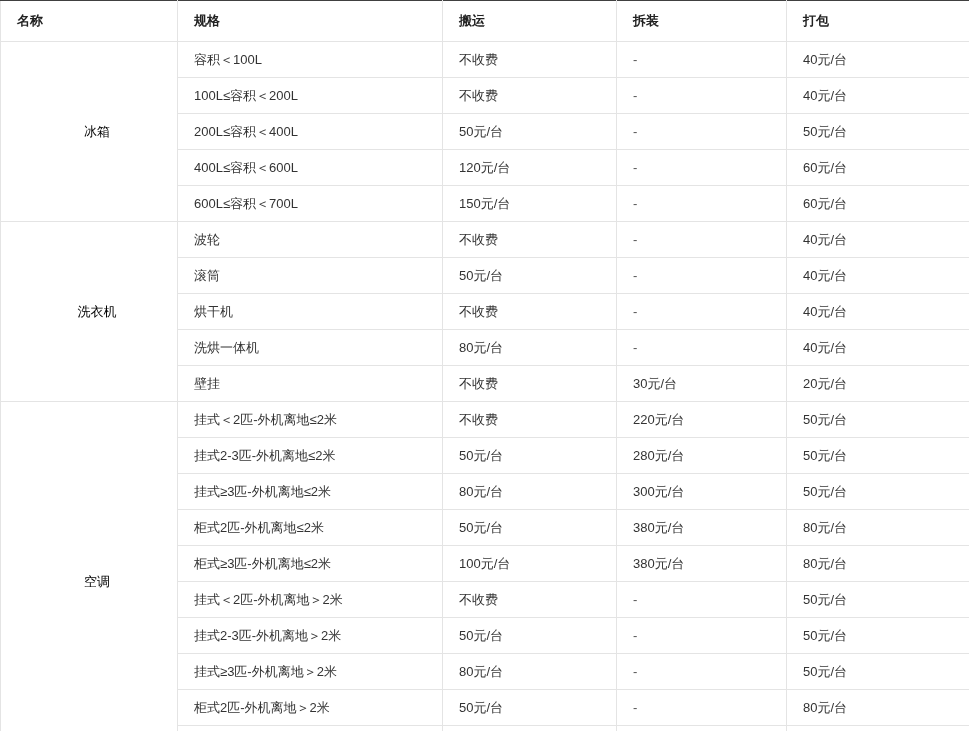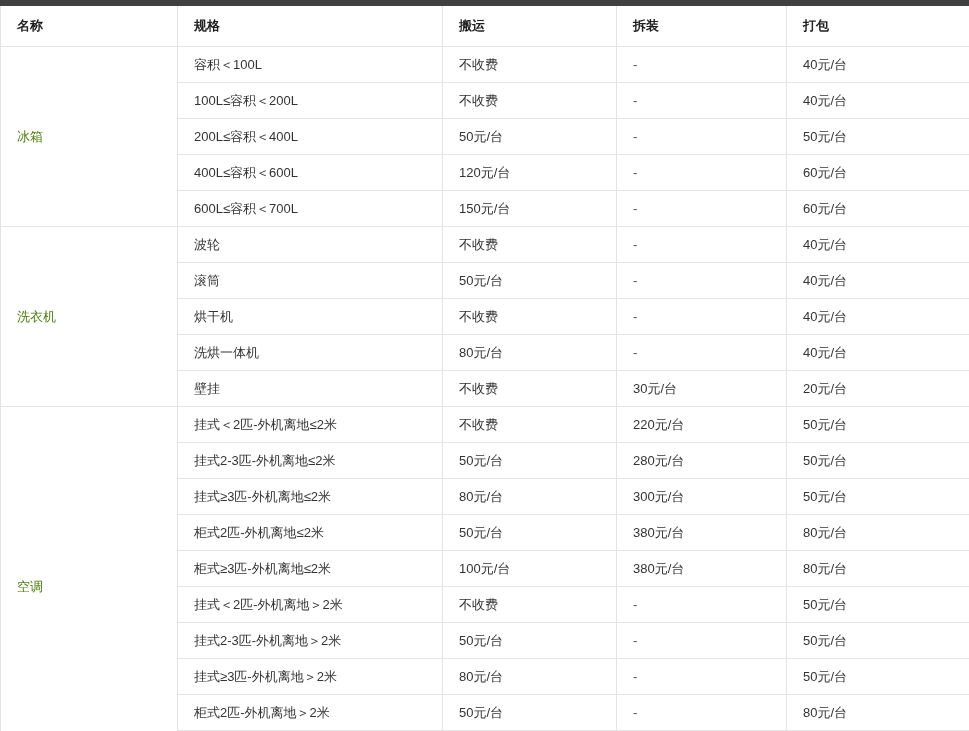--- a/index.html
+++ b/index.html
@@ -40,31 +40,31 @@
     color: #333333;
     vertical-align: middle;
     white-space: nowrap;
     overflow: hidden;
   }
   .price-table tr > th:first-child,
   .price-table tr > td:first-child {
     border-left: 1px solid #e4e4e4;
   }
   .price-table thead tr > th {
-    border-top: 6px solid #404040;
+    border-top: 1px solid #404040;
     height: 40px;
     line-height: 40px;
     font-weight: bold;
     color: #222222;
     background: #ffffff;
   }
   .price-table td.cat-cell {
-    text-align: left;
+    text-align: center;
     vertical-align: middle;
-    color: #4d7c0f;
+    color: #000000;
   }
   .price-table td.dash {
     color: #555555;
   }
 </style>
 </head>
 <body>
 
 <table class="price-table">
   <colgroup>

